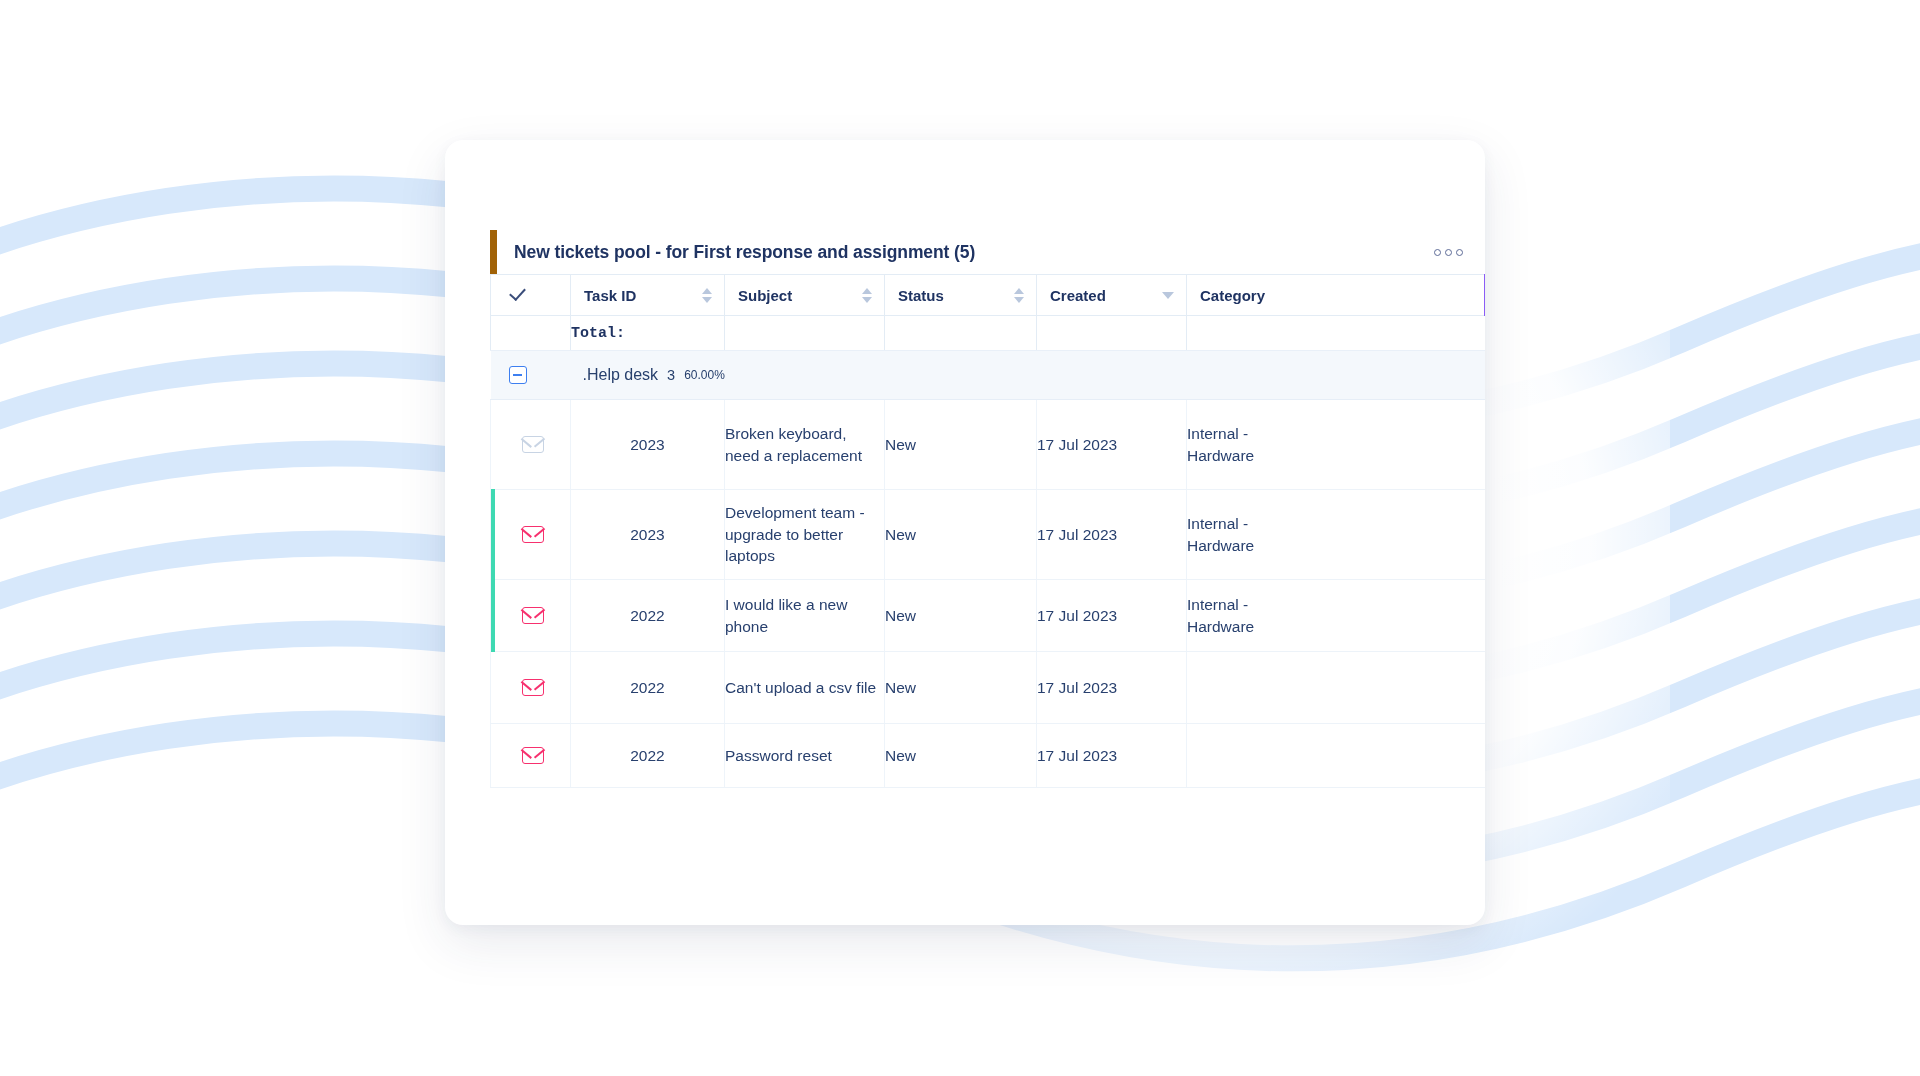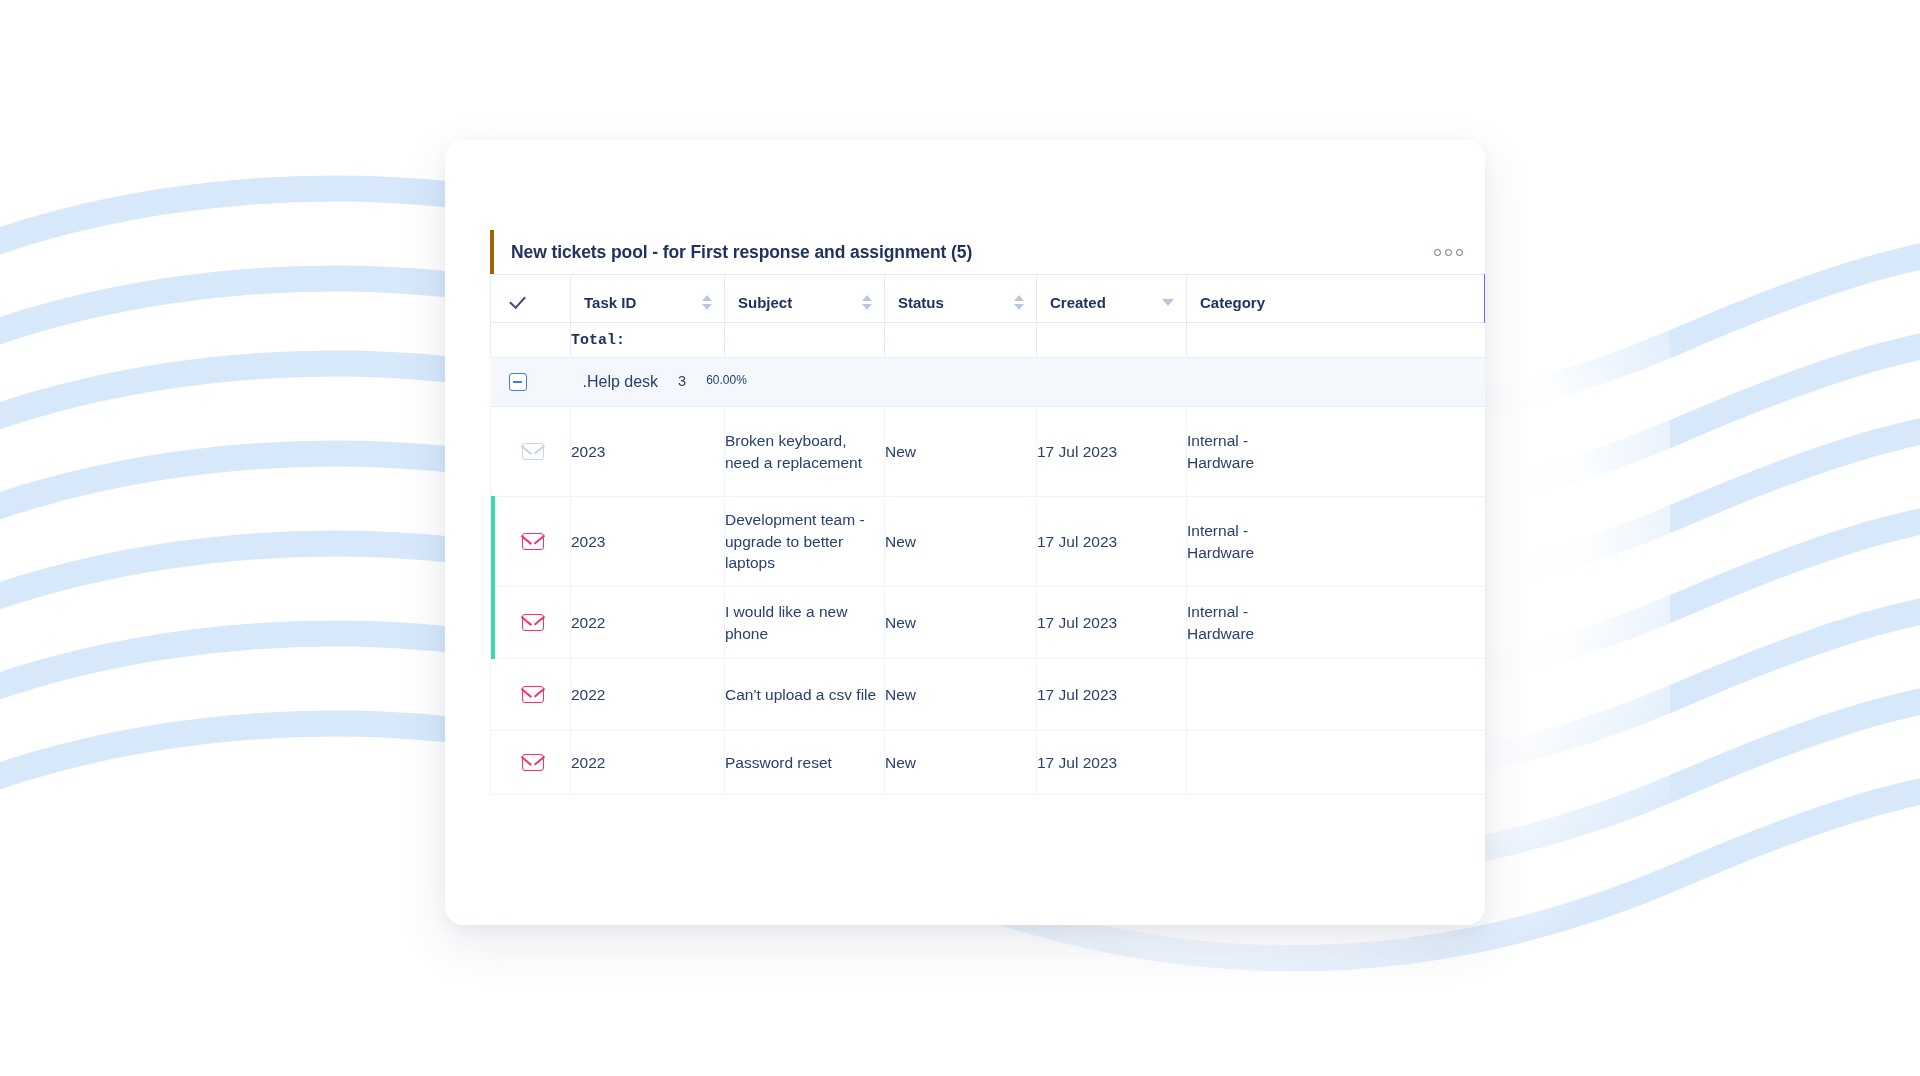--- a/index.html
+++ b/index.html
@@ -60,21 +60,21 @@
     left: 45px; top: 90px;
     width: 995px;
     overflow: hidden;
   }
 
   .grid-title-row {
     display: flex;
     align-items: center;
     justify-content: space-between;
     height: 44px;
-    border-left: 4px solid #a16207;
+    border-left: 7px solid #a16207;
     padding-left: 17px;
     padding-right: 18px;
   }
   .grid-title {
     font-size: 17.5px;
     font-weight: bold;
     color: #1f3362;
     letter-spacing: -0.1px;
     white-space: nowrap;
   }
@@ -115,21 +115,20 @@
     color: #1f3362;
     text-align: left;
   }
   thead th:last-child { border-right: 3px solid #8b5cf6; }
   .th-inner {
     display: flex;
     align-items: center;
     justify-content: space-between;
     padding: 0 12px 0 13px;
     height: 39px;
-    margin-top: 8px;
   }
   .th-check { padding-left: 18px; }
 
   .check-glyph {
     display: inline-block;
     width: 18px; height: 14px;
     position: relative;
   }
   .check-glyph::after {
     content: "";
@@ -208,22 +207,22 @@
   .collapse-box::after {
     content: "";
     position: absolute;
     left: 3px; top: 7px;
     width: 9px; height: 2px;
     background: #3d7ff0;
   }
   .group-text {
     margin-left: 56px;
     display: flex;
-    align-items: flex-start;
-    gap: 20px;
+    align-items: center;
+    gap: 9px;
     white-space: nowrap;
   }
   .group-name { font-size: 16px; color: #27406d; }
   .group-count { font-size: 14.5px; color: #27406d; }
   .group-pct { font-size: 12px; color: #27406d; }
 
   tr.data-row td {
     border-bottom: 1px solid #edf3f9;
     background: #ffffff;
   }
@@ -256,21 +255,21 @@
     position: absolute;
     top: 1px;
     width: 12.5px; height: 1.7px;
     background: #c8d4e4;
   }
   .env::before { left: -0.5px; transform-origin: left top; transform: rotate(40deg); }
   .env::after  { right: -0.5px; transform-origin: right top; transform: rotate(-40deg); }
   .env.unread { border-color: #f7306e; }
   .env.unread::before, .env.unread::after { background: #f7306e; }
 
-  td.c-task   { padding-left: 14px; }
+  td.c-task   { padding-left: 14px; text-align: center; }
   td.c-sub    { padding-left: 13px; padding-right: 8px; line-height: 1.38; }
   td.c-status { padding-left: 14px; }
   td.c-date   { padding-left: 14px; white-space: nowrap; }
   td.c-cat    { padding-left: 13px; line-height: 1.38; }
 
   .cat-text { display: block; width: 86px; }
 </style>
 </head>
 <body>
 

